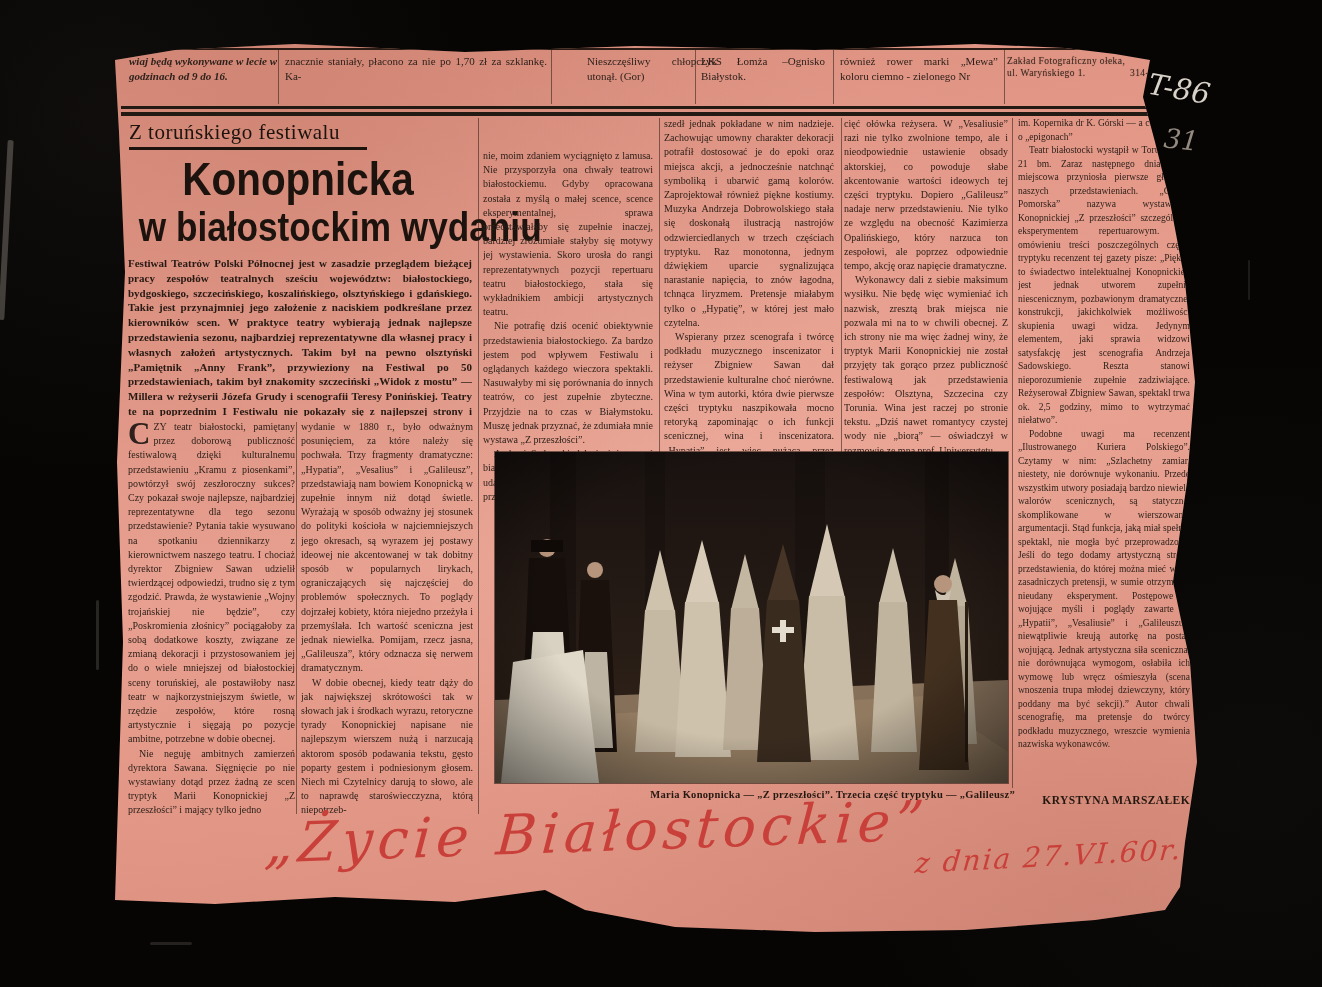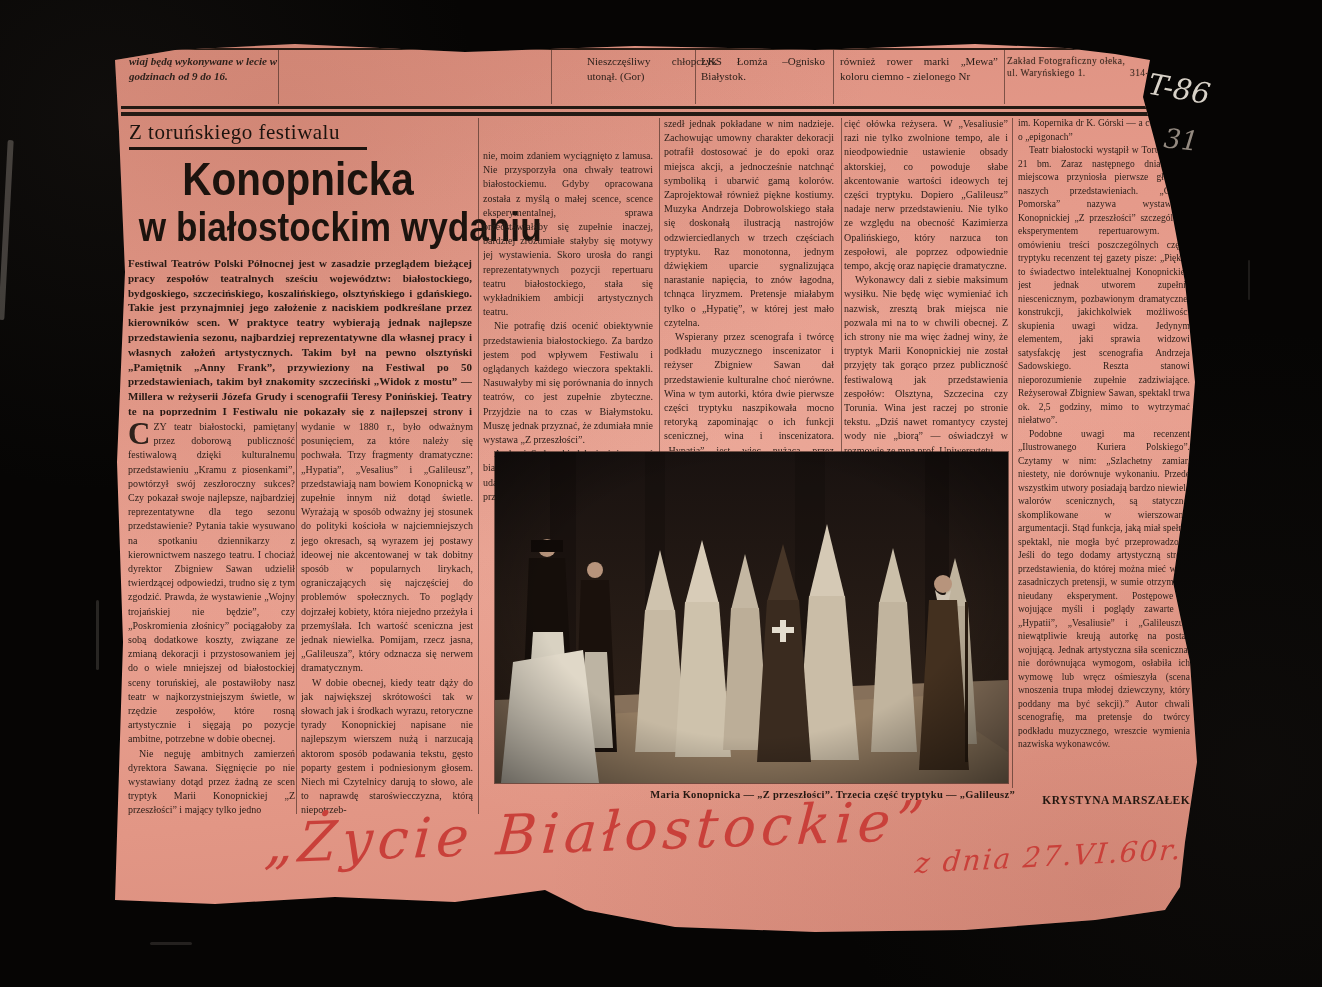--- a/index.html
+++ b/index.html
@@ -91,20 +91,21 @@
 <div class="scratch" style="left:150px;top:942px;width:42px;height:3px;opacity:.5;"></div>
 <div class="scratch" style="left:1248px;top:260px;width:2px;height:40px;opacity:.4;"></div>
 
 <div class="chalk t86">T-86</div>
 <div class="chalk n31">31</div>
 
 <div class="clipping">
 
   <div class="hair" style="left:8px;top:6px;width:1060px;"></div>
   <div class="frag it" style="left:14px;width:148px;">wiaj będą wykonywane w lecie w godzinach od 9 do 16.</div>
+  <div class="frag" style="left:170px;width:262px;">znacznie staniały, płacono za nie po 1,70 zł za szklankę. Ka-</div>
   <div class="frag" style="left:443px;width:130px;margin-left:29px;">Nieszczęśliwy chłopczyk utonął. (Gor)</div>
   <div class="frag" style="left:586px;width:124px;">LKS Łomża –Ognisko Białystok.</div>
   <div class="frag" style="left:725px;width:158px;">również rower marki „Mewa” koloru ciemno - zielonego Nr</div>
   <div class="stamp">
     <div>Zakład Fotograficzny ołeka,</div>
     <div>
       <span class="code">314-</span>
       <span>ul. Waryńskiego 1.</span>
     </div>
   </div>

